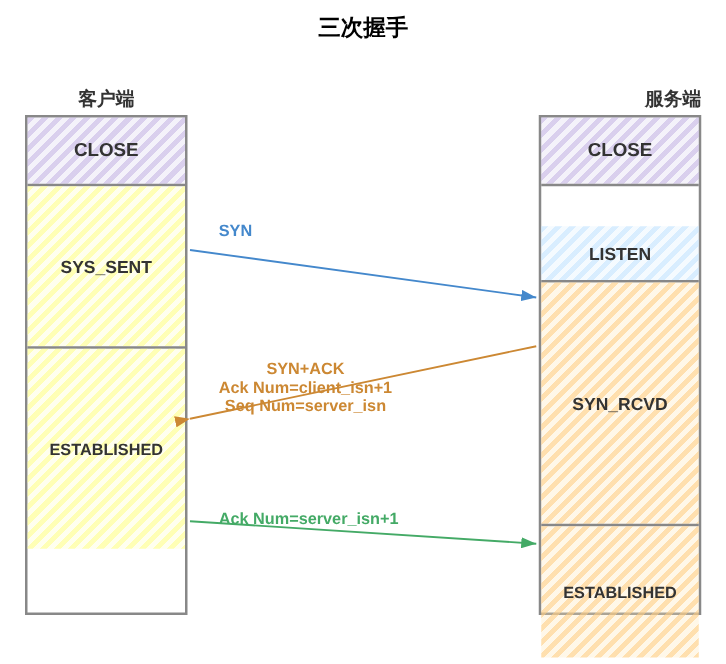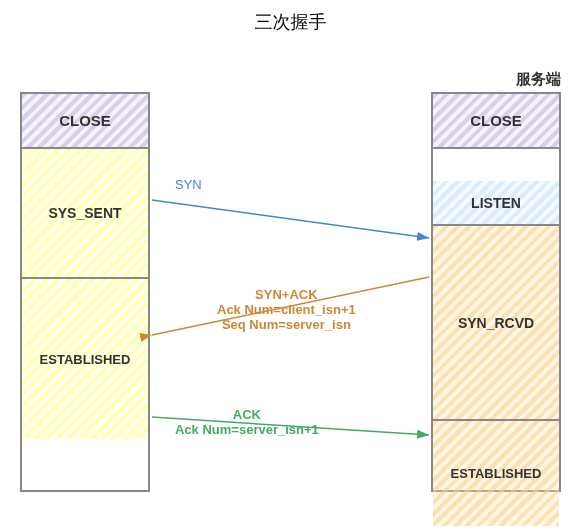--- a/index.html
+++ b/index.html
@@ -8,21 +8,21 @@
       height: 531px;
       background: #fff;
       font-family: Arial, sans-serif;
       overflow: hidden;
       position: relative;
     }
 
     .title {
       text-align: center;
       font-size: 18px;
-      font-weight: normal;
+      font-weight: bold;
       padding-top: 10px;
       padding-bottom: 8px;
       color: #000;
     }
 
     .diagram-area {
       position: relative;
       width: 581px;
       height: 490px;
     }
@@ -211,33 +211,32 @@
       height: 531px;
       pointer-events: none;
     }
 
     .syn-label {
       position: absolute;
       left: 175px;
       top: 135px;
       color: #4488cc;
       font-size: 13px;
-      font-weight: normal;
+      font-weight: bold;
       text-align: center;
     }
 
     .synack-label {
       position: absolute;
       left: 175px;
       top: 245px;
       color: #cc8833;
       font-size: 13px;
       font-weight: bold;
       text-align: center;
-      margin-left: 42px;
     }
 
     .ack-label {
       position: absolute;
       left: 175px;
       top: 365px;
       color: #44aa66;
       font-size: 13px;
       font-weight: bold;
       text-align: center;
@@ -254,20 +253,21 @@
       width: 280px;
     }
   </style>
 </head>
 <body>
 
 <div class="title">三次握手</div>
 
 <div class="diagram-area">
 
+  <div class="client-label">客户端</div>
   <div class="server-label">服务端</div>
 
   <div class="client-col">
     <div class="client-close">CLOSE</div>
     <div class="client-syn-sent">SYS_SENT</div>
     <div class="client-established">ESTABLISHED</div>
   </div>
 
   <div class="server-col">
     <div class="server-close">CLOSE</div>
@@ -280,21 +280,20 @@
     <div>SYN</div>
   </div>
 
   <div class="synack-label">
     <div>SYN+ACK</div>
     <div>Ack Num=client_isn+1</div>
     <div>Seq Num=server_isn</div>
   </div>
 
   <div class="ack-label">
-    <div>ACK</div>
     <div>Ack Num=server_isn+1</div>
   </div>
 
   <div class="data-label">数据传输</div>
 
   <svg class="arrows-svg">
     <defs>
       <marker id="arrowhead-blue" markerWidth="8" markerHeight="6" refX="8" refY="3" orient="auto">
         <polygon points="0 0, 8 3, 0 6" fill="#4488cc"></polygon>
       </marker>

